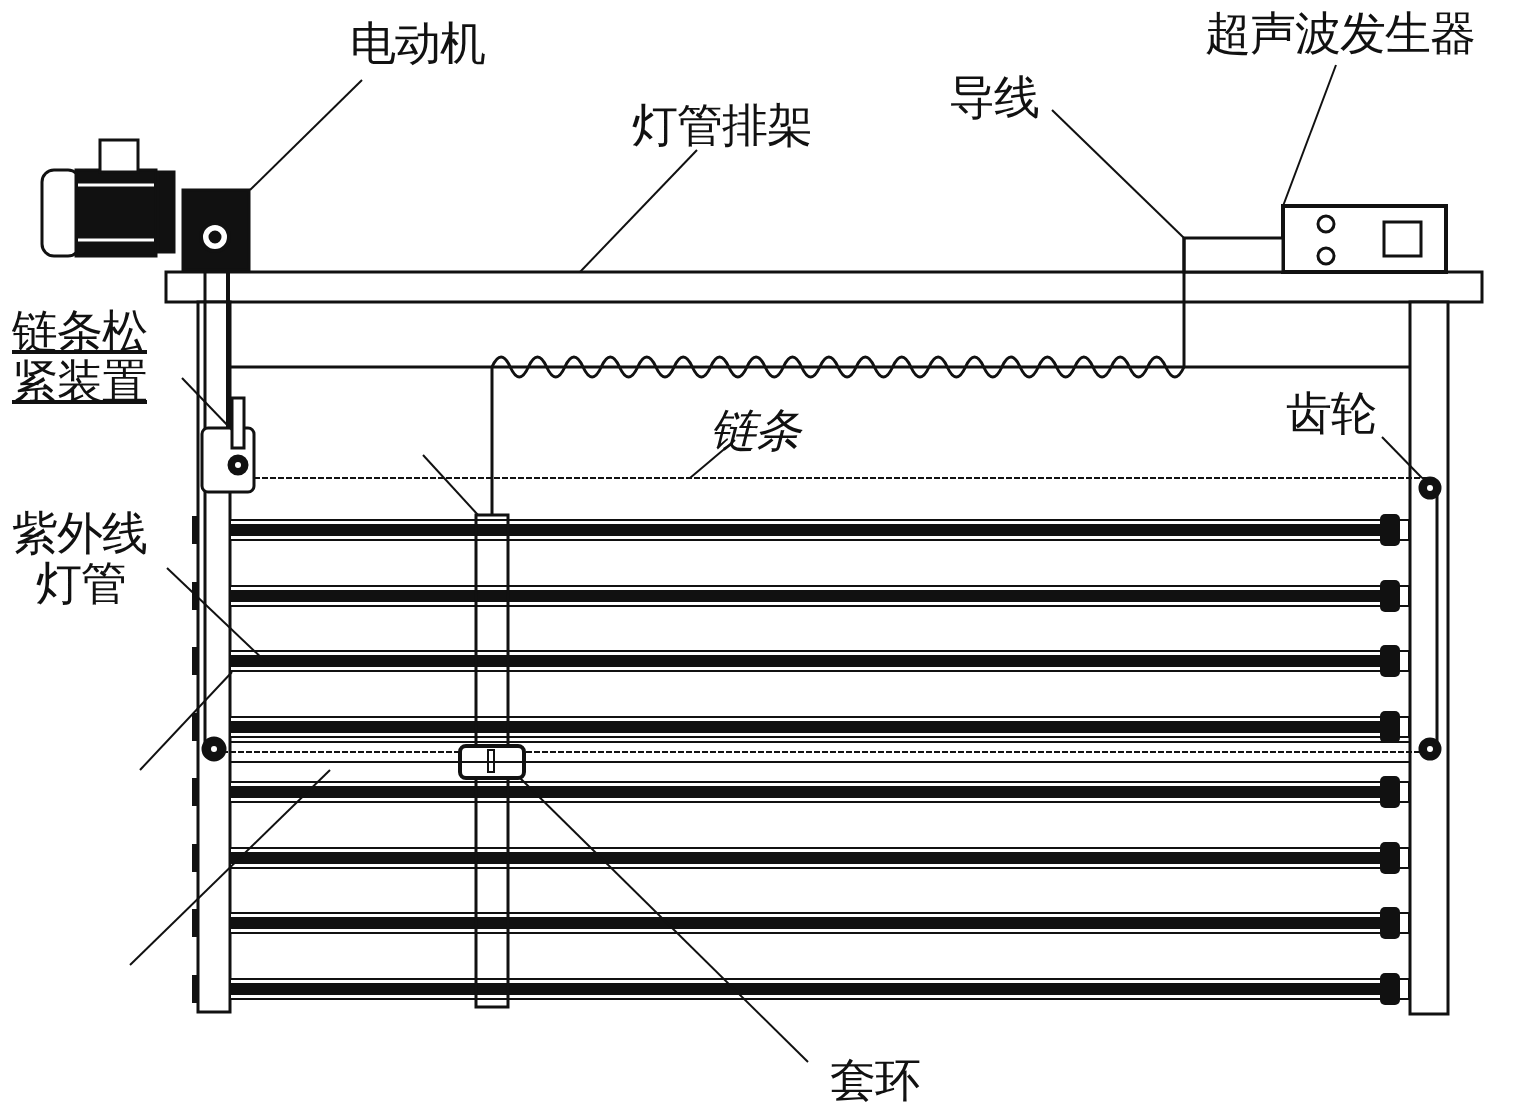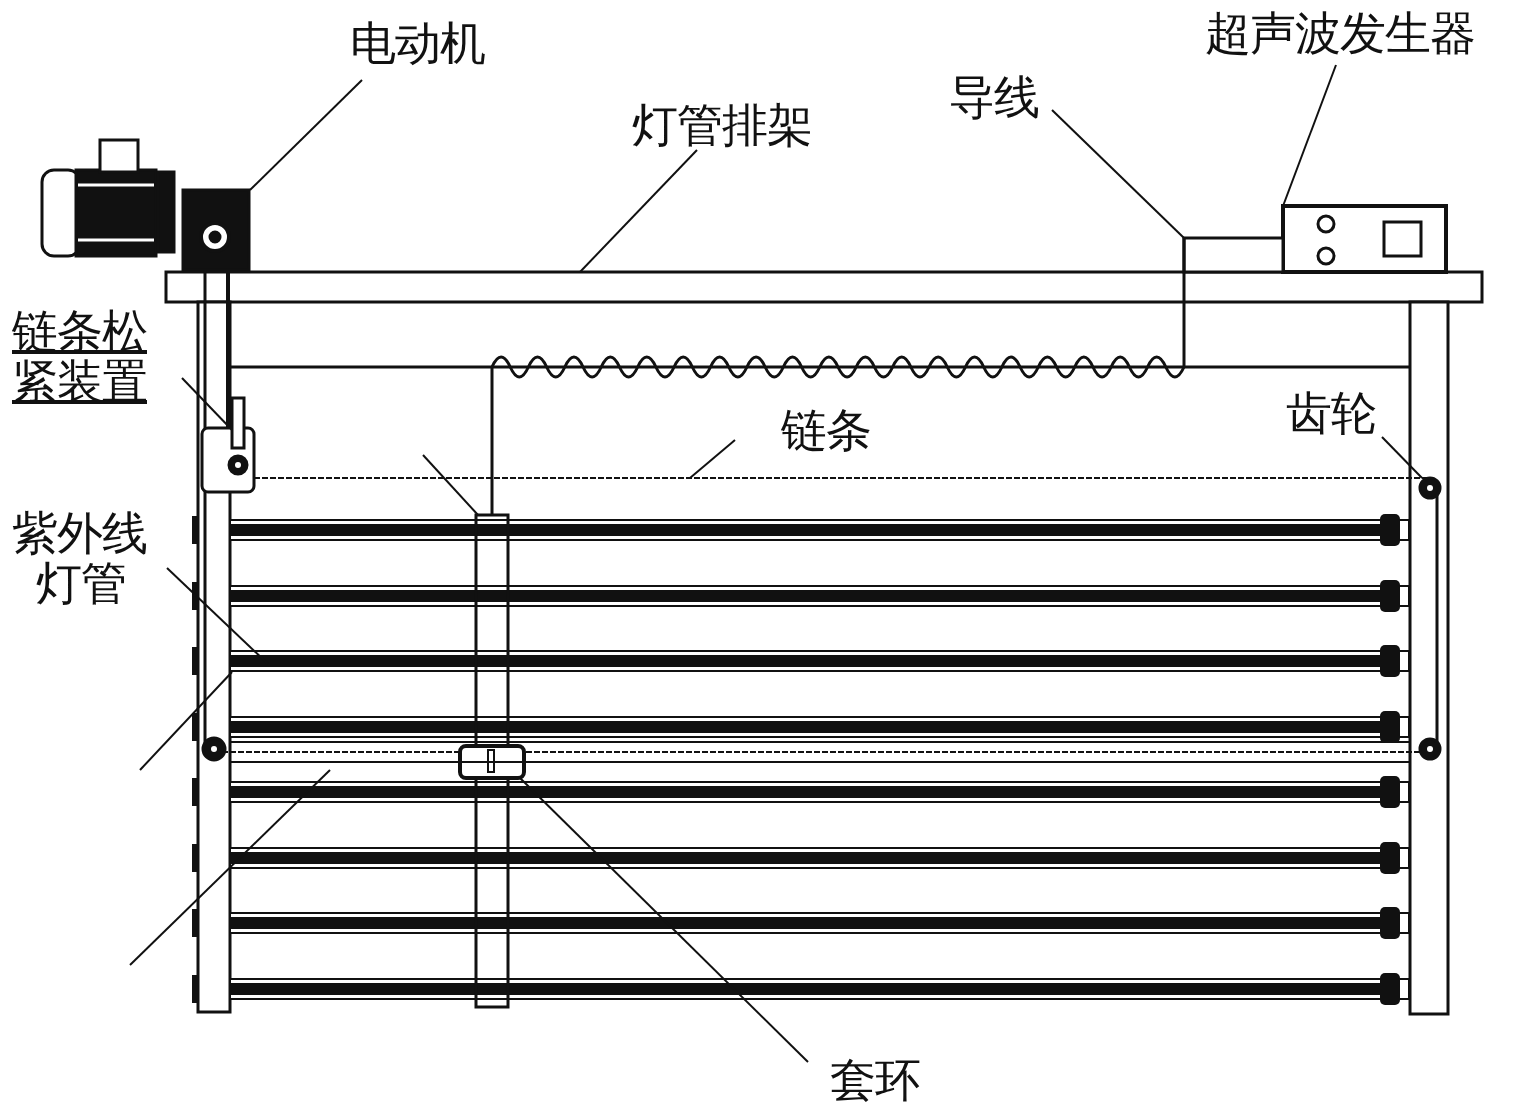--- a/index.html
+++ b/index.html
@@ -177,20 +177,20 @@
   
   <div class="label" style="left:350px; top:18px;">电动机</div>
   <div class="label" style="left:632px; top:100px;">灯管排架</div>
   <div class="label" style="left:934px; top:72px;margin-left:15px;">导线</div>
   <div class="label" style="left:1205px; top:8px;">超声波发生器</div>
 
   <div class="label two-line" style="left:12px; top:306px;text-decoration:underline;">
     <span>链条松</span>
     <span>紧装置</span>
   </div>
-  <div class="label" style="left:781px; top:405px;">链条</div>
+  <div class="label" style="left:710px; top:405px;font-style:italic;">链条</div>
   <div class="label" style="left:1286px; top:388px;">齿轮</div>
   <div class="label two-line" style="left:12px; top:508px;">
     <span>紫外线</span>
     <span style="padding-left:24px;">灯管</span>
   </div>
   <div class="label" style="left:830px; top:1055px;">套环</div>
 </div>
 
 </body></html>

